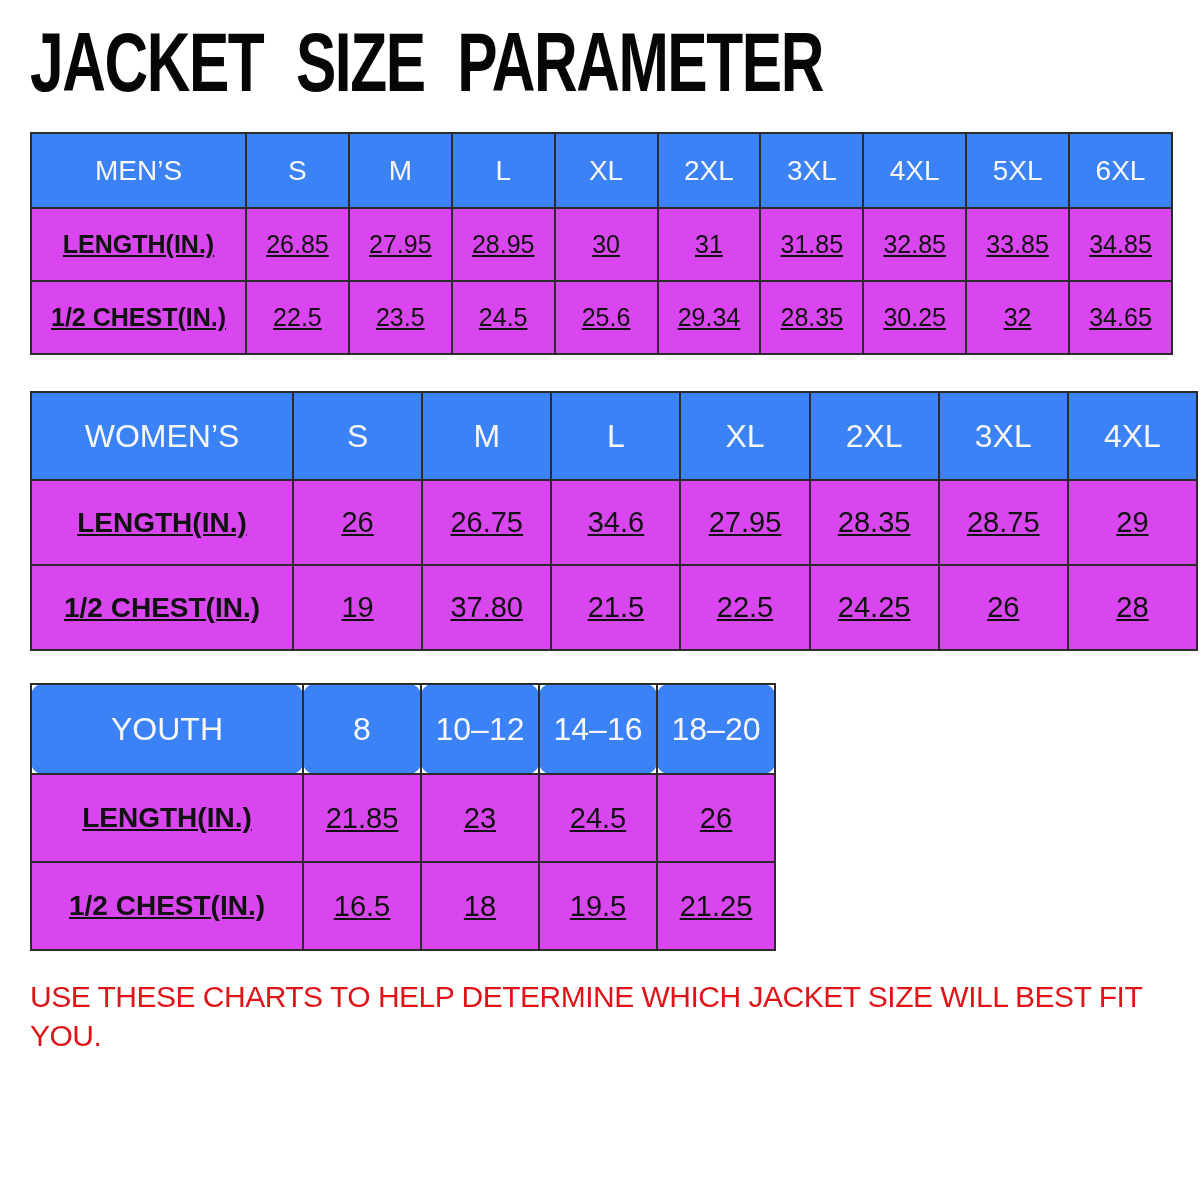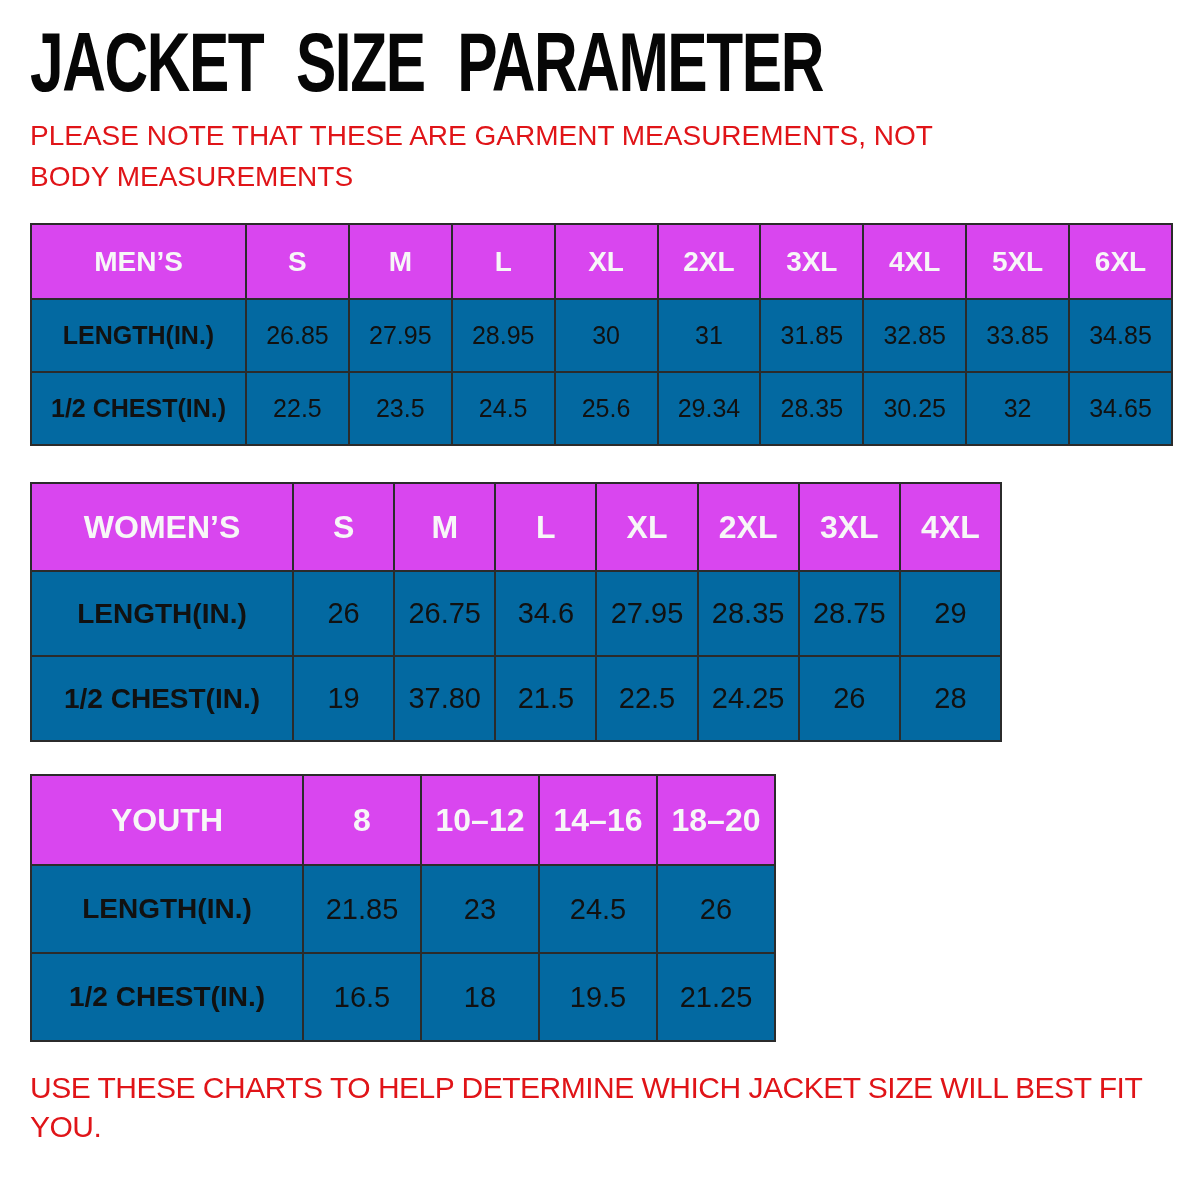--- a/index.html
+++ b/index.html
@@ -45,46 +45,47 @@
     table-layout: fixed;
   }
   .tbl th, .tbl td {
     border: 2px solid #2b2b2b;
     text-align: center;
     vertical-align: middle;
     padding: 0;
     overflow: hidden;
   }
   .tbl thead th {
-    background: #d946ef;
+    background: #3b82f6;
     color: #f7f7f7;
-    font-weight: bold;
+    font-weight: normal;
   }
   .tbl td.row-label {
     font-weight: bold;
     color: #111111;
   }
   .tbl td {
-    background: #0369a1;
+    background: #d946ef;
     color: #111111;
     font-weight: normal;
+    text-decoration: underline;
   }
   
   .tbl-mens { width: 1143px; margin-top: 26px; }
   .tbl-mens thead th { height: 73px; font-size: 28px; }
   .tbl-mens td { height: 71px; font-size: 25px; }
   .tbl-mens .row-label { font-size: 25px; }
   
-  .tbl-womens { width: 972px; margin-top: 36px; }
+  .tbl-womens { width: 1168px; margin-top: 36px; }
   .tbl-womens thead th { height: 86px; font-size: 32px; }
   .tbl-womens td { height: 83px; font-size: 29px; }
   .tbl-womens .row-label { font-size: 28px; }
   
   .tbl-youth { width: 746px; margin-top: 32px; }
-  .tbl-youth thead th { height: 88px; font-size: 32px; }
+  .tbl-youth thead th { height: 88px; font-size: 32px; border-radius: 12px; }
   .tbl-youth td { height: 86px; font-size: 29px; }
   .tbl-youth .row-label { font-size: 28px; }
 
   .bottom-note-1 {
     margin: 28px 0 0 0;
     width: 1145px;
     font-size: 30px;
     line-height: 1.55;
     color: var(--red);
   }
@@ -99,21 +100,20 @@
   :root { --red: #e01418; }
 </style>
 </head>
 <body>
 
 <div class="page">
   <div class="content">
 
     <h1 class="title">JACKET SIZE PARAMETER</h1>
 
-    <p class="top-note">PLEASE NOTE THAT THESE ARE GARMENT MEASUREMENTS, NOT BODY MEASUREMENTS</p>
 
     <table class="tbl tbl-mens">
         <colgroup>
           <col style="width: 215px;">
           <col>
           <col>
           <col>
           <col>
           <col>
           <col>

